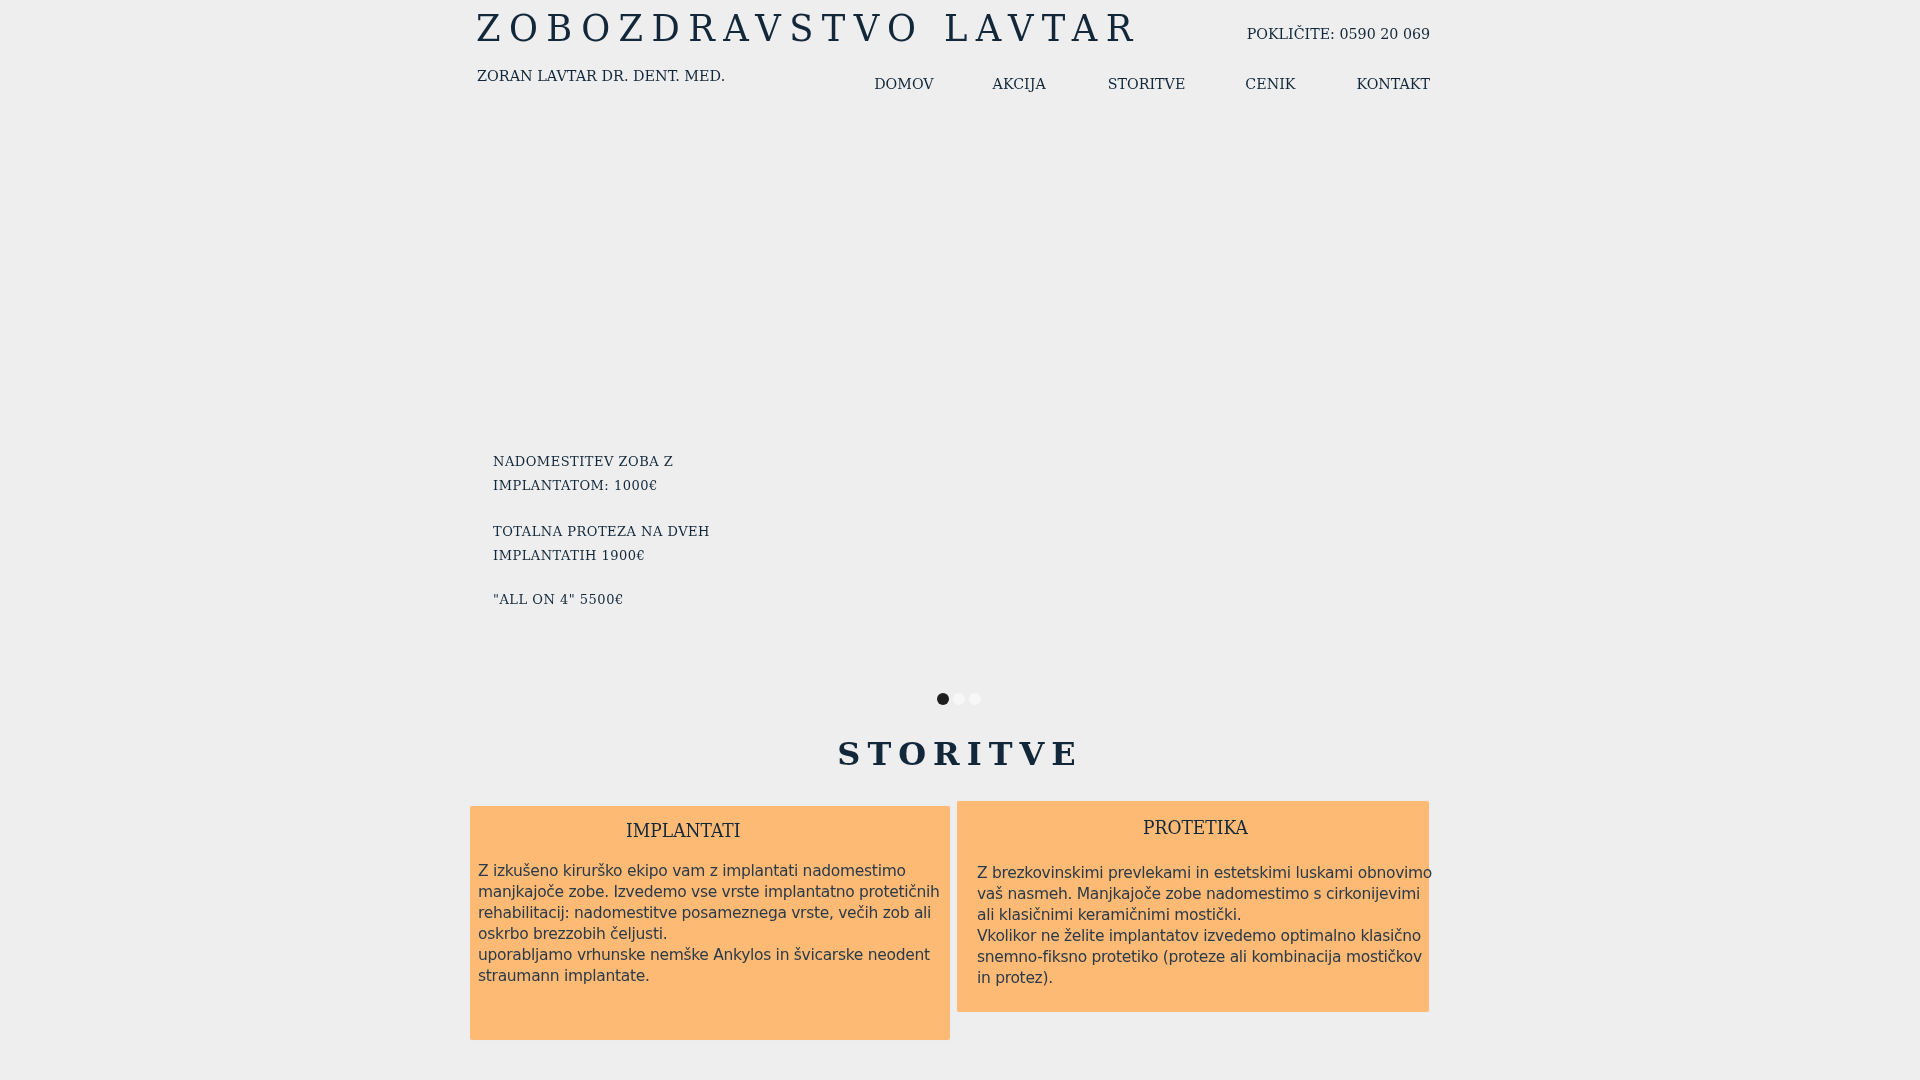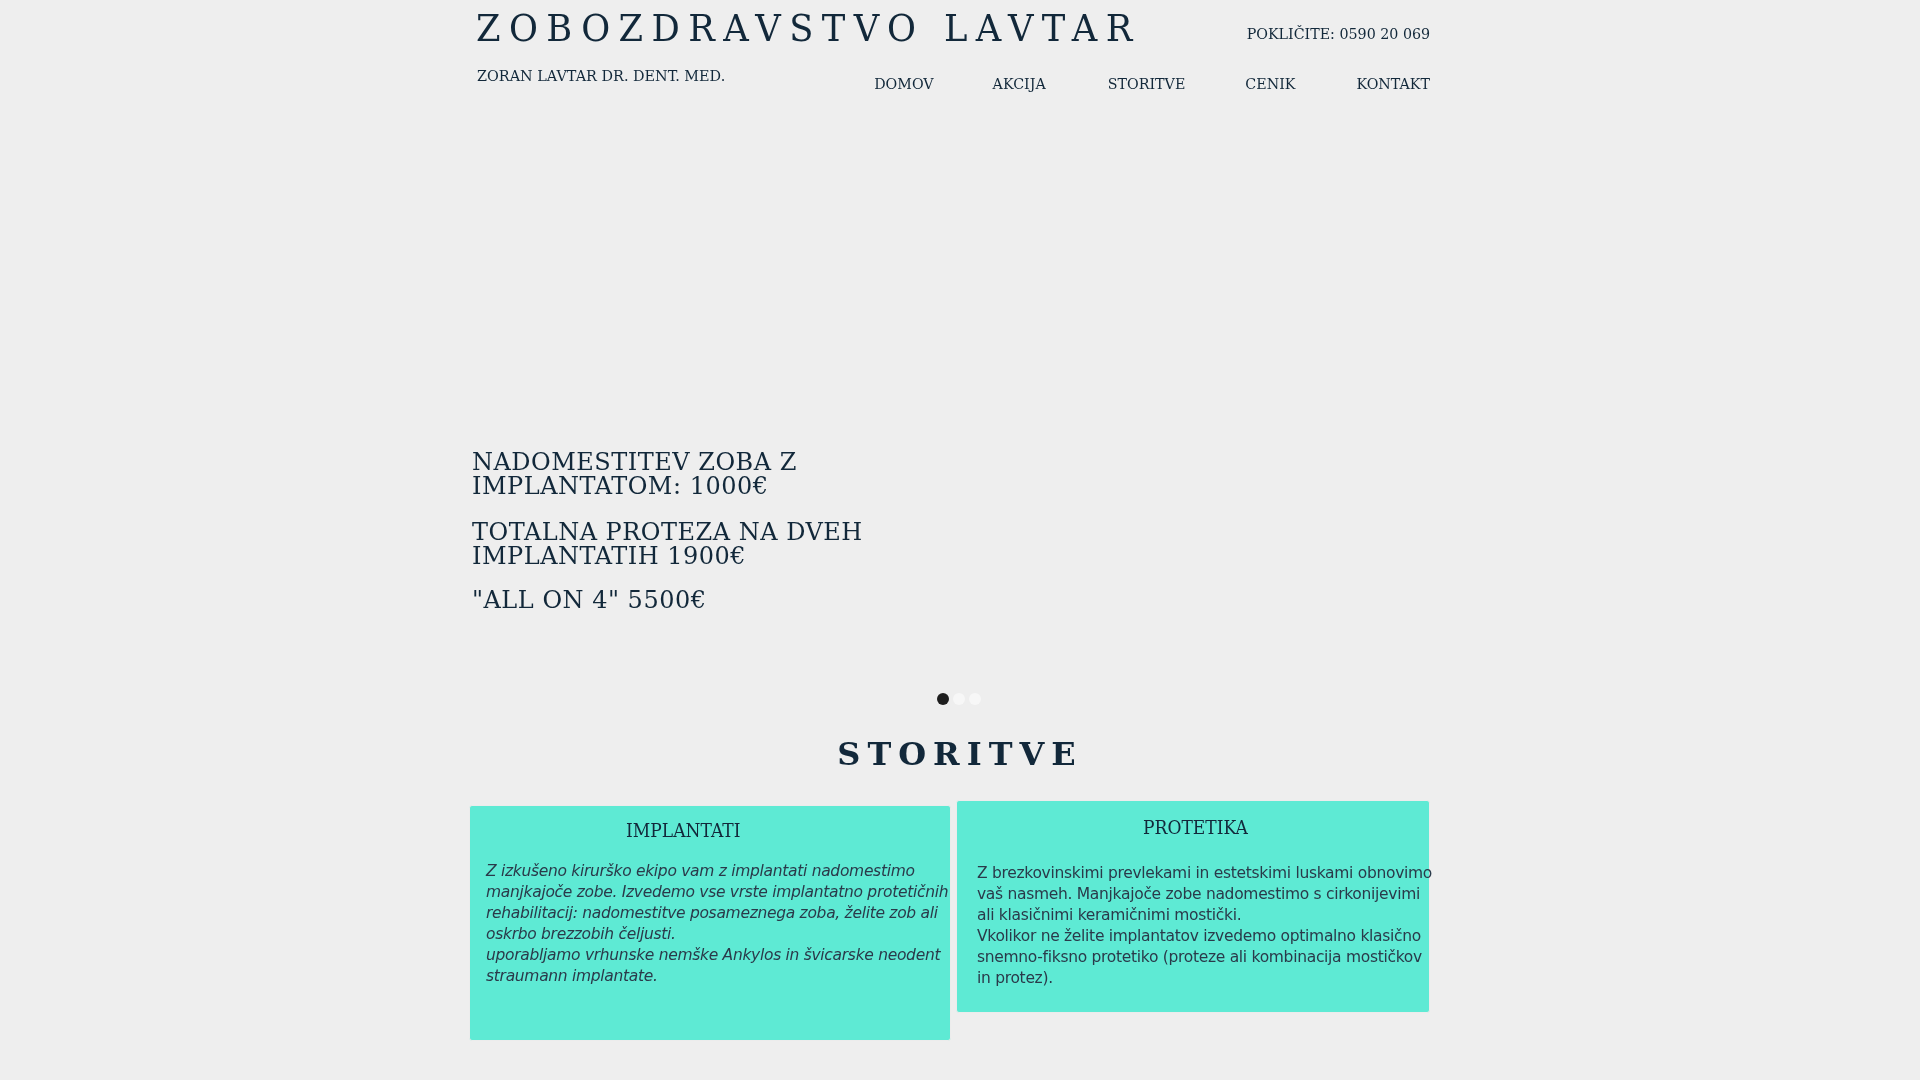--- a/index.html
+++ b/index.html
@@ -39,23 +39,23 @@
       font-size: 15.5px; color: #12283a; white-space: nowrap;
       margin-left: 39px; cursor: pointer; text-decoration: none;
       transform: scaleX(0.92); transform-origin: right top;
     }
 
     .slider {
       position: absolute; left: 470px; top: 110px;
       width: 960px; height: 600px;
     }
     .slide-text {
-      position: absolute; left: 2px; top: 340px;
+      position: absolute; left: 23px; top: 340px;
       font-family: "DejaVu Serif", serif;
-      font-size: 24px; line-height: 24px; color: #12283a;
+      font-size: 13px; line-height: 24px; color: #12283a;
       letter-spacing: 0.5px;
     }
     .slide-line { display: block; }
     .slide-para { margin-bottom: 22px; }
     .slide-para.tight { margin-bottom: 20px; }
 
     .dots {
       position: absolute; left: 937px; top: 693px;
       display: flex; gap: 4px; align-items: center;
     }
@@ -66,41 +66,41 @@
     .dot.active { background: #1e1e1e; }
 
     .section-title {
       position: absolute; left: 0; width: 1920px; top: 735px;
       text-align: center;
       font-family: "DejaVu Serif", serif;
       font-size: 32px; letter-spacing: 7px; color: #12283a;
     }
 
     .card {
-      position: absolute; background: #5eead4;
+      position: absolute; background: #fdba74;
       border: 1px solid #ececec;
       border-radius: 3px;
     }
     .card.left { left: 469px; top: 805px; width: 482px; height: 236px; }
     .card.right { left: 956px; top: 800px; width: 474px; height: 213px; }
     .card-title {
       position: absolute;
       font-family: "DejaVu Serif", serif;
       font-size: 18px; color: #12283a; white-space: nowrap;
       transform: scaleX(0.95);
     }
     .card.left .card-title { left: 156px; top: 14px; transform-origin: left top; }
     .card.right .card-title { left: 186px; top: 16px; transform-origin: left top; }
     .card-body {
       position: absolute;
       font-family: "DejaVu Sans", sans-serif;
       font-size: 15.5px; line-height: 21px; color: #2a3a4a;
       letter-spacing: -0.3px;
     }
-    .card.left .card-body { left: 16px; top: 55px; width: 470px; font-style: italic; }
+    .card.left .card-body { left: 8px; top: 55px; width: 470px; }
     .card.right .card-body { left: 20px; top: 62px; width: 450px; }
     .card-body span { display: block; white-space: nowrap; }
   </style>
 </head>
 <body>
 
 <div class="page">
 
   <header>
     <div class="site-title">ZOBOZDRAVSTVO LAVTAR</div>
@@ -138,21 +138,21 @@
     <span class="dot"></span>
   </div>
 
   <h2 class="section-title">STORITVE</h2>
 
   <div class="card left">
     <div class="card-title">IMPLANTATI</div>
     <div class="card-body">
       <span>Z izkušeno kirurško ekipo vam z implantati nadomestimo</span>
       <span>manjkajoče zobe. Izvedemo vse vrste implantatno protetičnih</span>
-      <span>rehabilitacij: nadomestitve posameznega zoba, želite zob ali</span>
+      <span>rehabilitacij: nadomestitve posameznega vrste, večih zob ali</span>
       <span>oskrbo brezzobih čeljusti.</span>
       <span>uporabljamo vrhunske nemške Ankylos in švicarske  neodent</span>
       <span>straumann implantate.</span>
     </div>
   </div>
 
   <div class="card right">
     <div class="card-title">PROTETIKA</div>
     <div class="card-body">
       <span>Z brezkovinskimi prevlekami in estetskimi luskami obnovimo</span>

